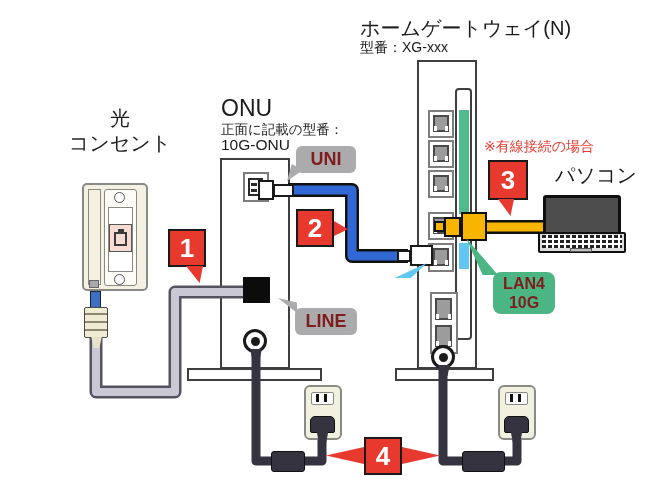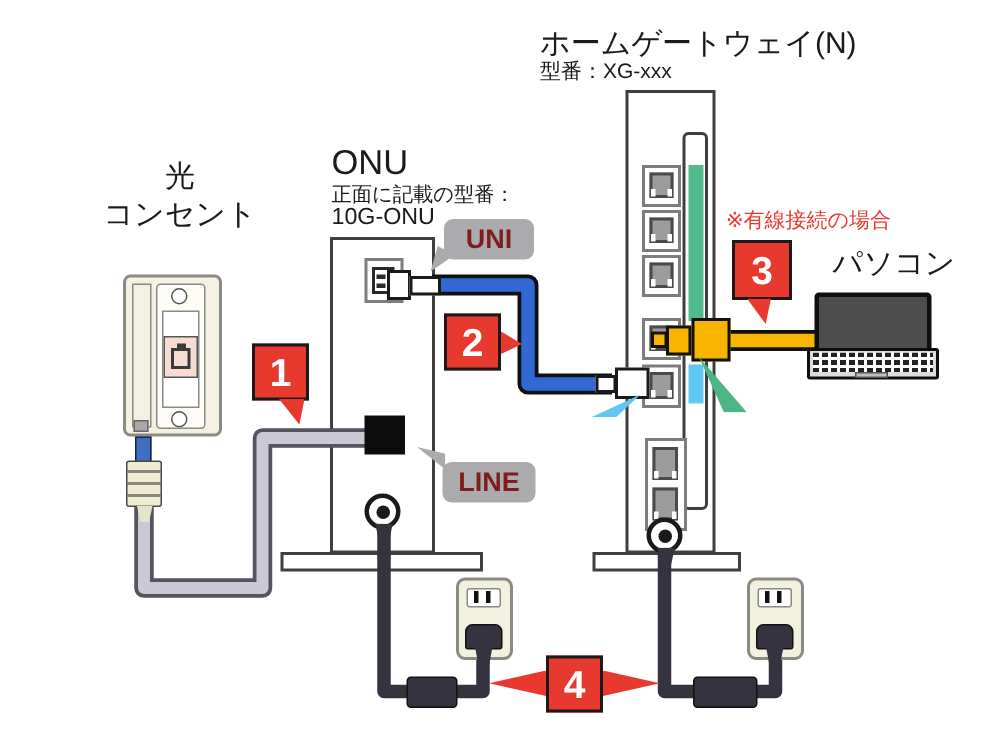--- a/index.html
+++ b/index.html
@@ -157,20 +157,22 @@
   <div class="adapter" style="left:462px;top:451px;width:43px;"></div>
 
   <div class="bubble" style="left:296px;top:146px;width:60px;height:27px;background:#ababad;font-size:18px;">UNI</div>
   <div class="tri" style="left:287px;top:164px;width:16px;height:17px;background:#ababad;clip-path:polygon(0 100%,30% 0,100% 35%);"></div>
 
   <div class="tri" style="left:391px;top:263px;width:36px;height:15px;background:#5fc7f2;clip-path:polygon(100% 0,10% 100%,55% 100%);"></div>
 
   <div class="bubble" style="left:295px;top:308px;width:62px;height:27px;background:#ababad;font-size:18px;">LINE</div>
   <div class="tri" style="left:278px;top:298px;width:19px;height:15px;background:#ababad;clip-path:polygon(0 0,100% 30%,100% 100%);"></div>
 
+  <div class="bubble pre" style="left:493px;top:272px;width:62px;height:42px;background:#4cb584;font-size:16px;line-height:19px;border-radius:8px;">LAN4
+10G</div>
   <div class="tri" style="left:466px;top:238px;width:32px;height:37px;background:#4cb584;clip-path:polygon(0 0,100% 100%,52% 100%);"></div>
 
   <div class="step" style="left:168px;top:229px;">1</div>
   <div class="steptri" style="left:186px;top:266px;width:17px;height:17px;clip-path:polygon(0 0,100% 0,80% 100%);"></div>
 
   <div class="step" style="left:296px;top:209px;">2</div>
   <div class="steptri" style="left:334px;top:221px;width:14px;height:15px;clip-path:polygon(0 0,100% 55%,0 100%);"></div>
 
   <div class="step" style="left:488px;top:160px;width:40px;height:40px;">3</div>
   <div class="steptri" style="left:498px;top:199px;width:16px;height:17px;clip-path:polygon(0 0,100% 0,78% 100%);"></div>

